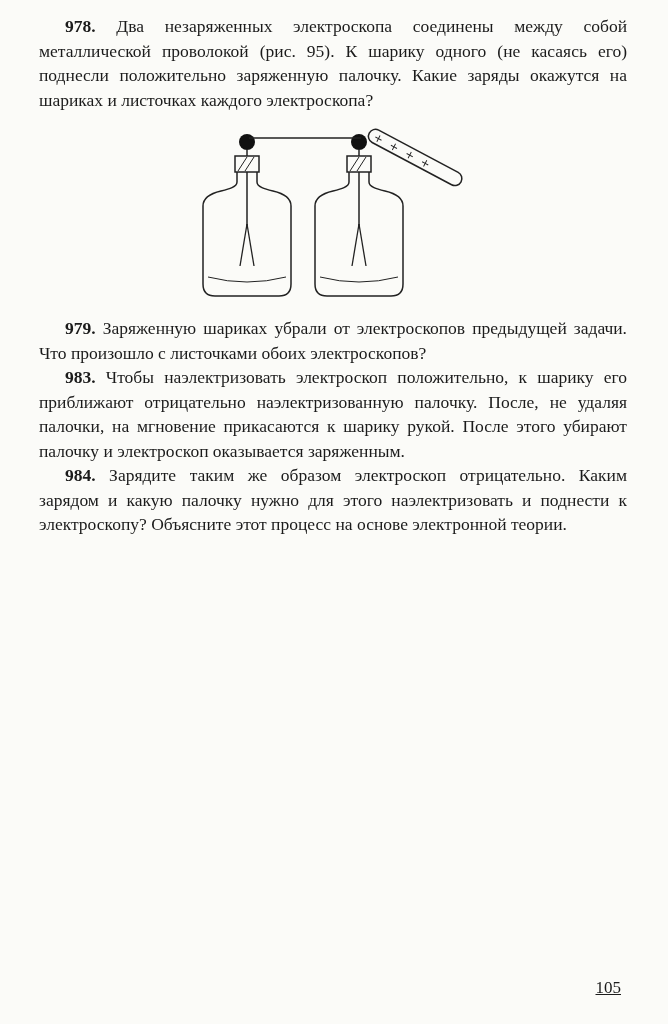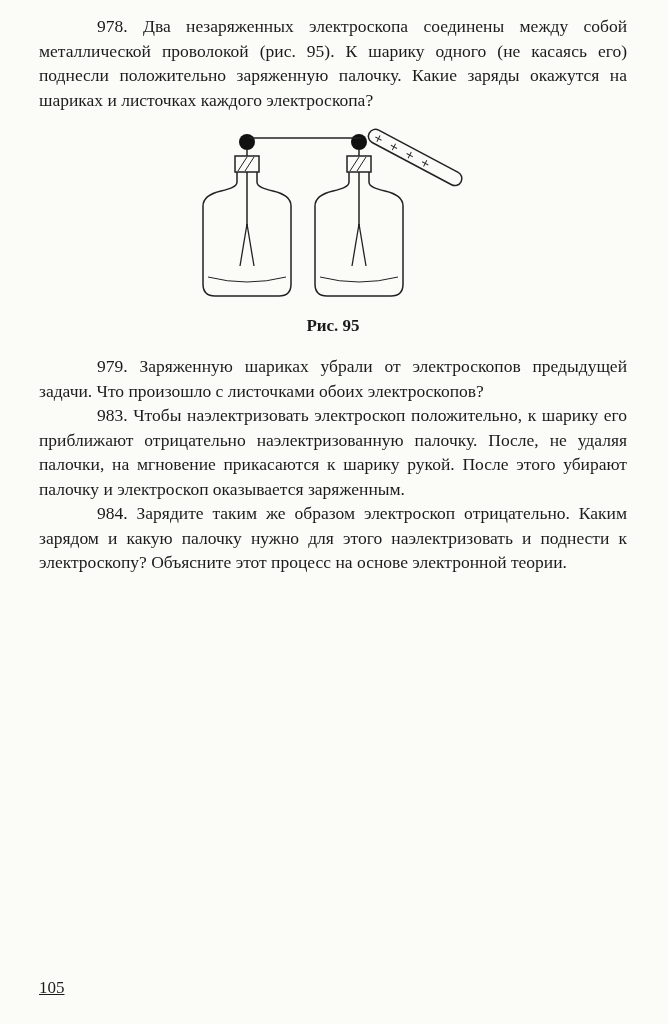--- a/index.html
+++ b/index.html
@@ -14,36 +14,36 @@
     padding: 14px 41px 26px 39px;
     display: flex;
     flex-direction: column;
   }
   .para {
     font-size: 17.5px;
     line-height: 24.5px;
     text-align: justify;
     text-indent: 26px;
   }
-  .num { font-weight: normal; margin-left: 32px; }
+  .num { font-weight: bold; }
   .bold { font-weight: bold; }
   .figure-wrap {
     margin: 14px auto 4px auto;
     width: 268px;
     text-align: center;
   }
   .fig-caption {
     text-align: center;
     font-weight: bold;
     font-size: 17px;
     margin: 4px 0 14px 0;
   }
   .footer {
     margin-top: auto;
-    text-align: left;
+    text-align: right;
     font-size: 17px;
     padding-right: 6px;
     text-decoration: underline;
   }
   svg text {
     font-family: "DejaVu Sans", sans-serif;
   }
 </style>
 </head>
 <body>
@@ -79,21 +79,20 @@
         <circle cx="48" cy="16" r="8" fill="#111" stroke="none"></circle>
       </g>
 
       <line x1="50" y1="12" x2="162" y2="12" stroke="#222" stroke-width="1.5"></line>
 
       <g transform="translate(172,8) rotate(28)">
         <rect x="-2" y="-7" width="104" height="14" rx="7" fill="#fbfbf8" stroke="#222" stroke-width="1.5"></rect>
         <text x="4" y="4" font-size="11" fill="#222" style="letter-spacing:2.5px;">+ + + +</text>
       </g>
     </svg>
-    <div class="fig-caption">Рис. 95</div>
   </div>
 
   <p class="para"><b class="num">979.</b><span> Заряженную шариках убрали от электроскопов предыдущей задачи. Что произошло с листочками обоих электроскопов?</span></p>
 
 
 
 
   <p class="para"><b class="num">983.</b><span> Чтобы наэлектризовать электроскоп положительно, к шарику его приближают отрицательно наэлектризованную палочку. После, не удаляя палочки, на мгновение прикасаются к шарику рукой. После этого убирают палочку и электроскоп оказывается заряженным.</span></p>
 
 

